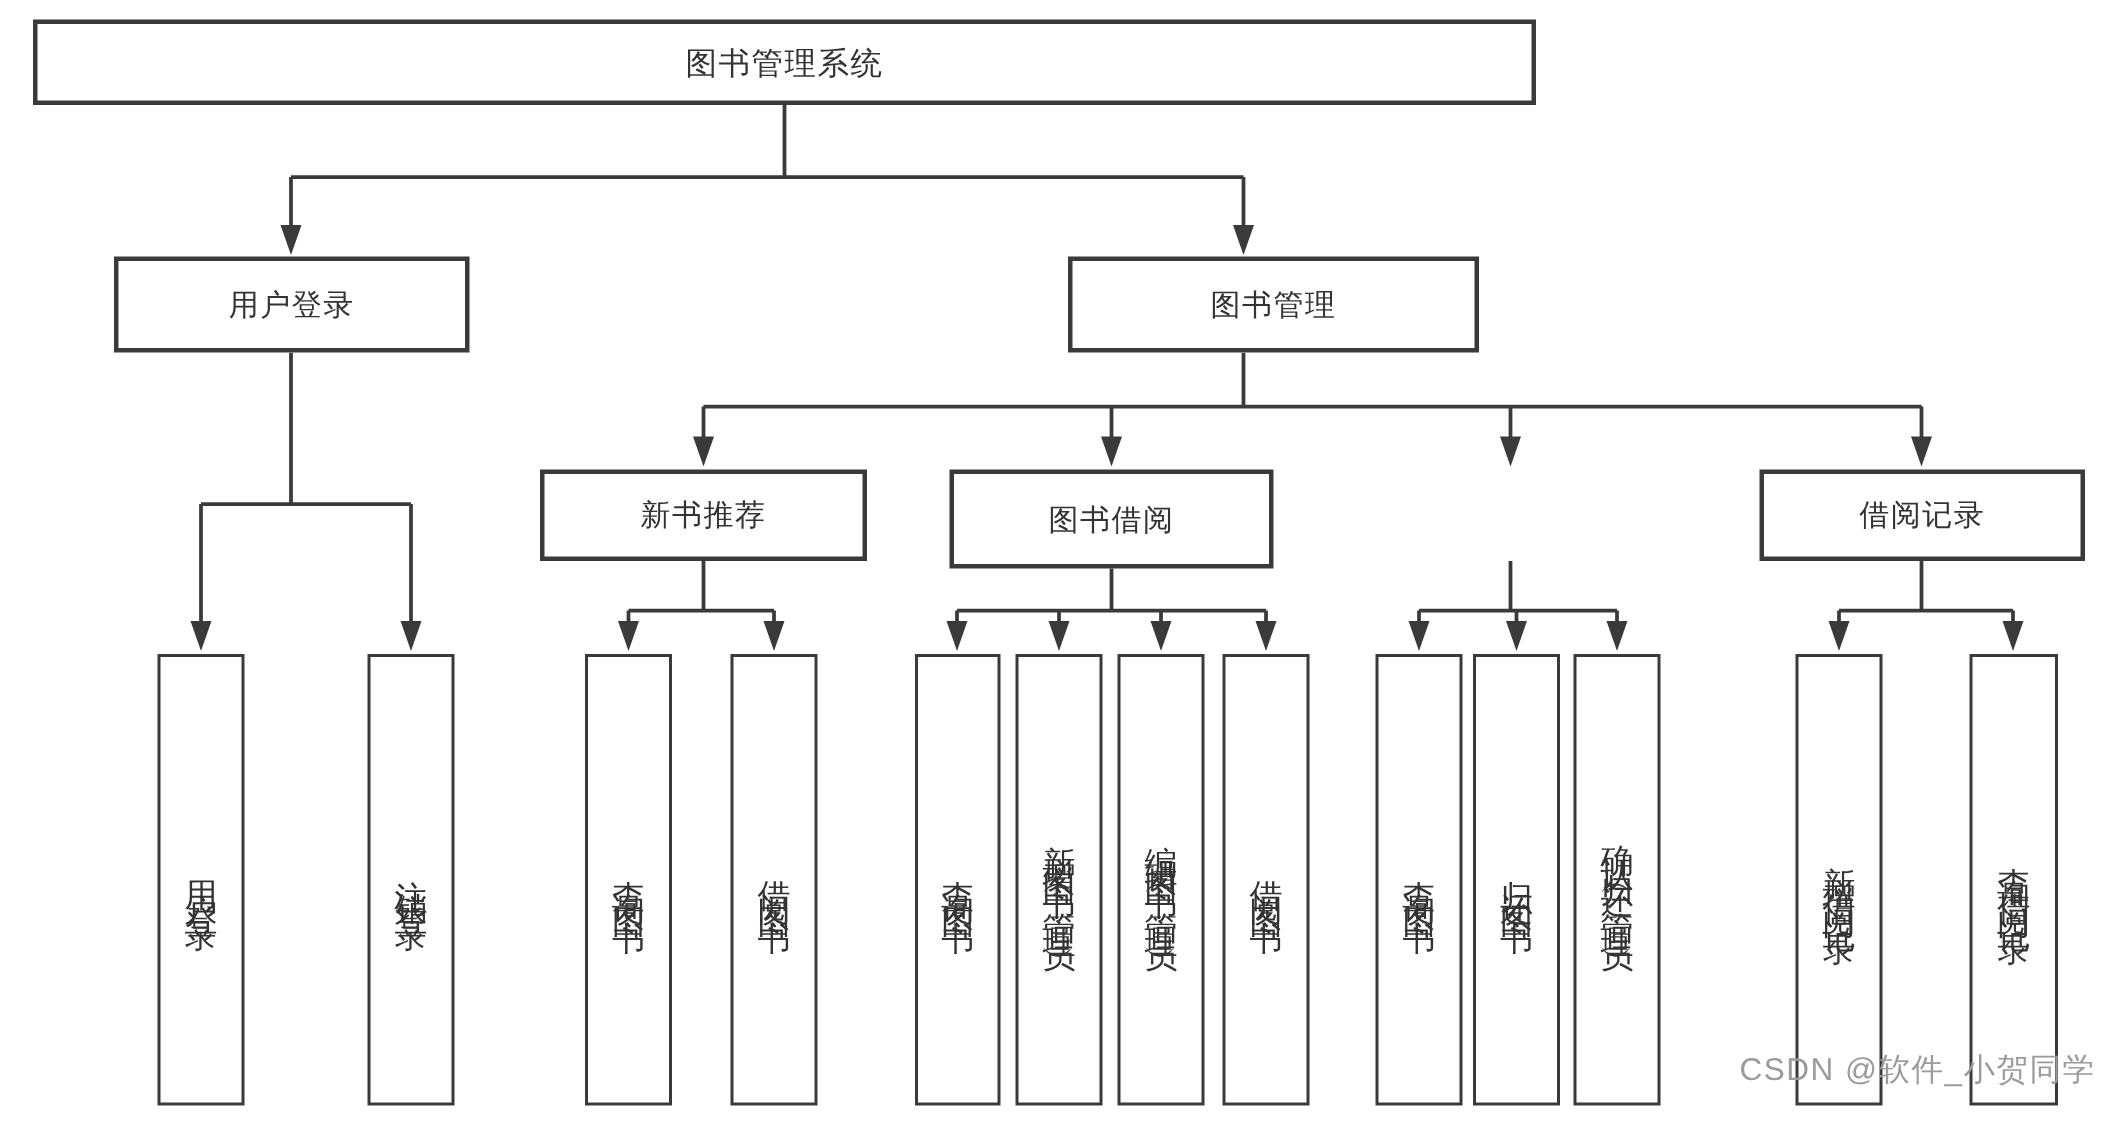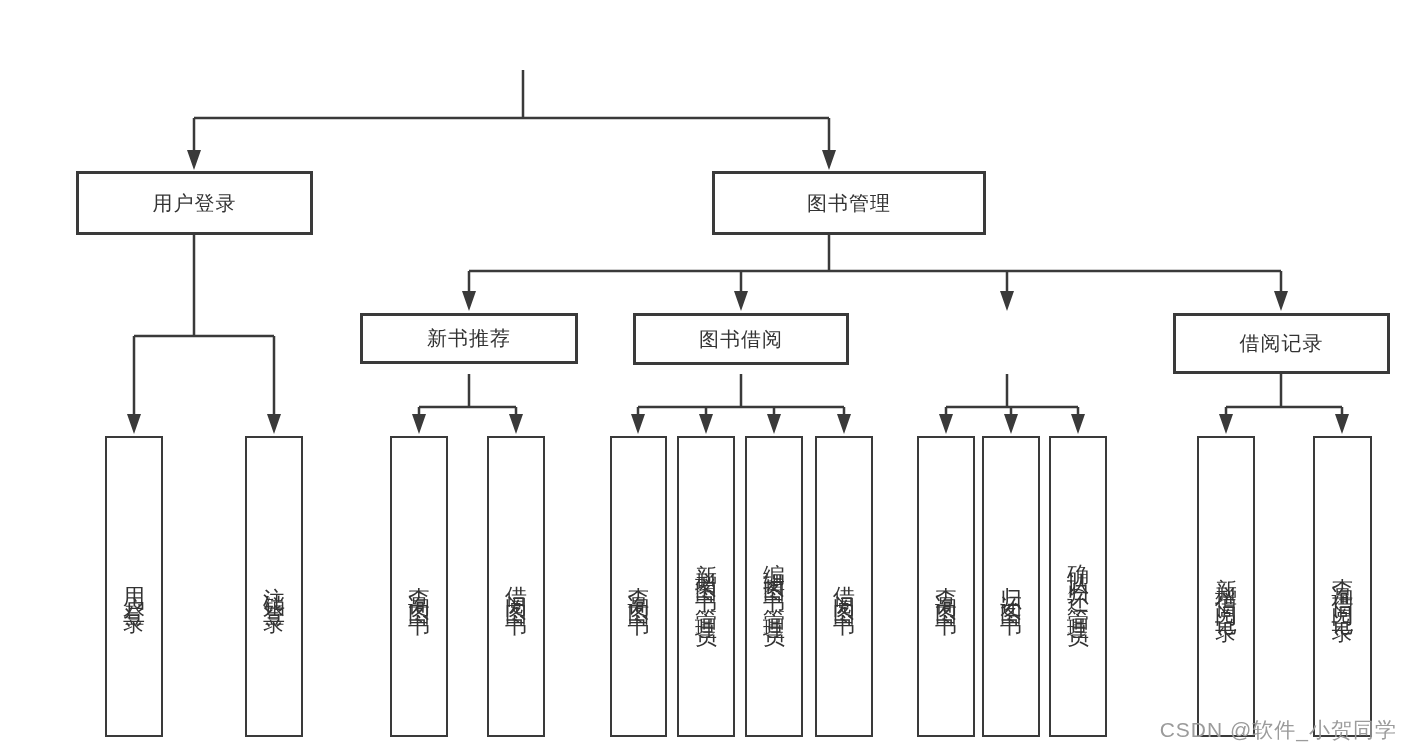--- a/index.html
+++ b/index.html
@@ -44,21 +44,21 @@
   .leaf span{
     writing-mode:vertical-rl;
     text-orientation:mixed;
     font-size:22px;
     letter-spacing:9px;
     line-height:1;
     color:var(--text);
   }
   .watermark{
     position:absolute;
-    right:8px;bottom:3px;
+    right:8px;bottom:20px;
     font-size:21px;
     color:var(--watermark);
     letter-spacing:1px;
     white-space:nowrap;
     margin-left:18px;
   }
 </style>
 </head>
 <body>
 
@@ -83,26 +83,27 @@
       M1000 291 L1014 291 L1007 311 Z  M1274 291 L1288 291 L1281 311 Z
       M127 414 L141 414 L134 434 Z  M267 414 L281 414 L274 434 Z
       M412 414 L426 414 L419 434 Z  M509 414 L523 414 L516 434 Z
       M631 414 L645 414 L638 434 Z  M699 414 L713 414 L706 434 Z
       M767 414 L781 414 L774 434 Z  M837 414 L851 414 L844 434 Z
       M939 414 L953 414 L946 434 Z  M1004 414 L1018 414 L1011 434 Z
       M1071 414 L1085 414 L1078 434 Z
       M1219 414 L1233 414 L1226 434 Z  M1335 414 L1349 414 L1342 434 Z"></path>
   </svg>
 
+  <div class="node root" style="left:22px;top:13px;width:1002px;height:57px;">图书管理系统</div>
 
   <div class="node" style="left:76px;top:171px;width:237px;height:64px;">用户登录</div>
   <div class="node" style="left:712px;top:171px;width:274px;height:64px;">图书管理</div>
 
-  <div class="node" style="left:360px;top:313px;width:218px;height:51px;">新书推荐</div>
-  <div class="node" style="left:633px;top:313px;width:216px;height:52px;">图书借阅</div>
+  <div class="node" style="left:360px;top:313px;width:218px;height:61px;">新书推荐</div>
+  <div class="node" style="left:633px;top:313px;width:216px;height:66px;">图书借阅</div>
   <div class="node" style="left:1173px;top:313px;width:217px;height:61px;">借阅记录</div>
 
   <div class="leaf" style="left:105px;width:58px;">
     <span>用户登录</span>
   </div>
   <div class="leaf" style="left:245px;width:58px;">
     <span>注销登录</span>
   </div>
 
   <div class="leaf" style="left:390px;width:58px;">

